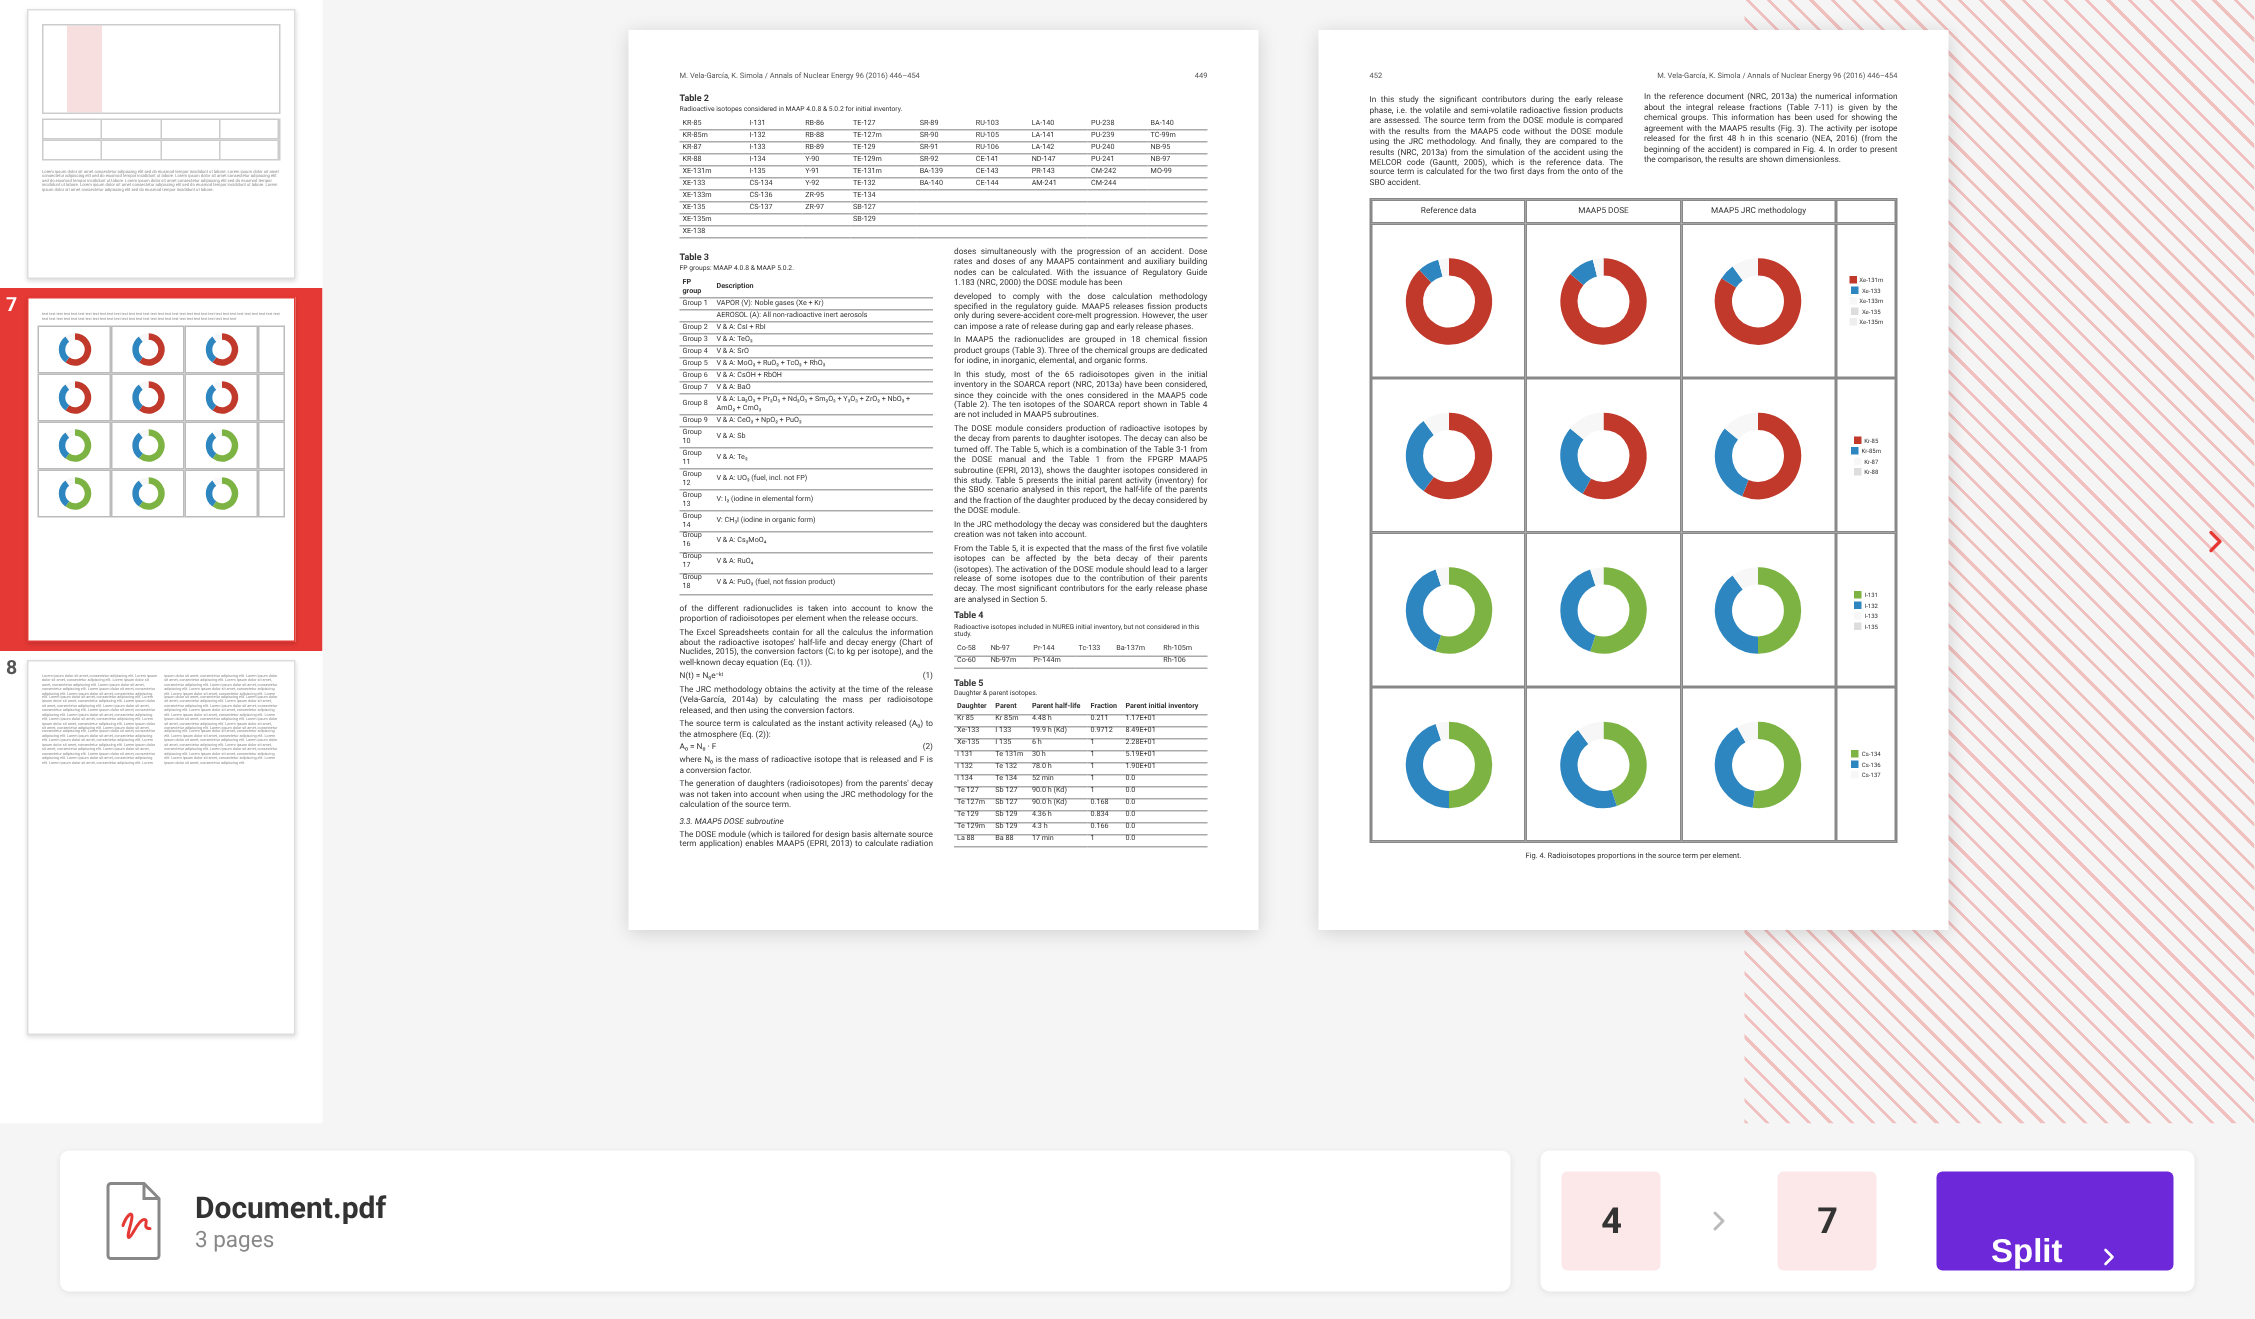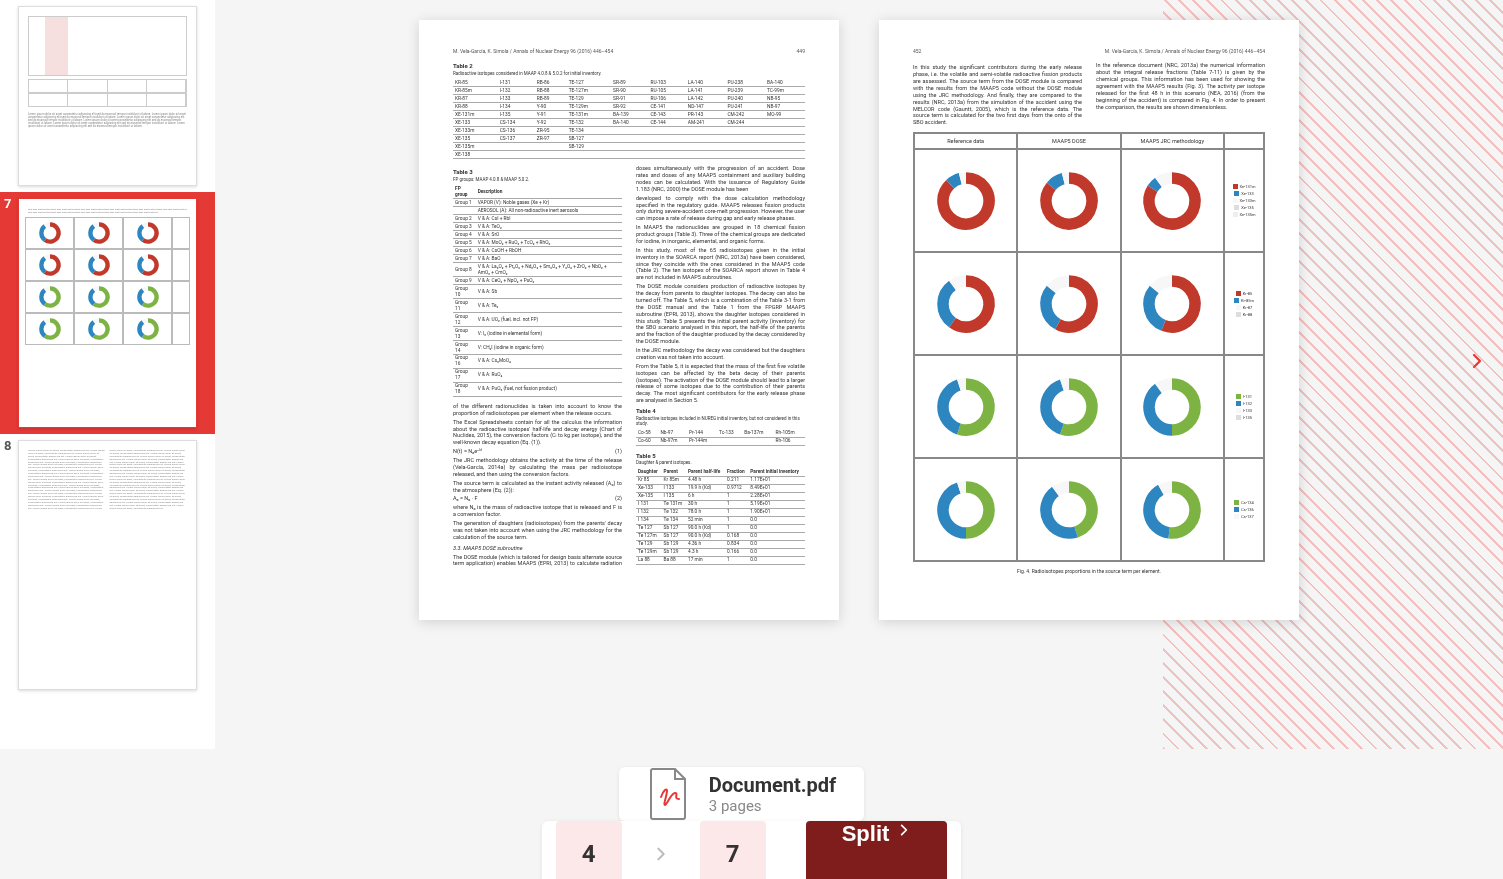--- a/index.html
+++ b/index.html
@@ -38,31 +38,31 @@
 .donut-hdr { font-size:5.5px; font-weight:400; padding:2px; height:16px !important; }
 .legend-cell { display:flex; flex-direction:column; justify-content:center; gap:2px; padding:3px; font-size:4px; }
 .legend-item { display:flex; align-items:center; gap:2px; }
 .legend-sw { width:5px; height:5px; }
 
 .nav-btn { position:absolute; top:45%; width:32px; height:48px; display:flex; align-items:center; justify-content:center; cursor:pointer; z-index:3; }
 .nav-btn svg { width:18px; height:28px; }
 .nav-btn.right { right: 10px; }
 
 
-.bottombar { height: 130px; padding: 18px 40px; display:flex; align-items:center; justify-content:space-between;flex-direction:column; }
+.bottombar { height: 130px; padding: 18px 40px; display:flex; align-items:center; justify-content:space-between; }
 .bb-card { background:#fff; border-radius:6px; box-shadow: 0 1px 4px rgba(0,0,0,0.08); height:94px; }
 .docinfo { display:flex; align-items:center; gap:18px; padding: 0 28px; flex:1; margin-right:20px; }
 .pdf-icon { width:44px; height:54px; position:relative; }
 .docmeta .title { font-size:20px; font-weight:700; color:#333; }
 .docmeta .sub { font-size:15px; color:#888; }
 
 .controls { display:flex; align-items:center; gap:14px; padding: 0 4px; }
 .range-box { width:66px; height:66px; border-radius:4px; background:#fce8e8; display:flex; align-items:center; justify-content:center; font-size:24px; font-weight:700; color:#333; }
 .range-sep { width:50px; height:66px; display:flex; align-items:center; justify-content:center; }
-.split-btn { height:66px; padding:0 36px; background:#7f1d1d; color:#fff; border:none; border-radius:4px; font-size:22px; font-weight:600; display:flex; align-items:flex-start; gap:8px; cursor:pointer; margin-left:26px; }
+.split-btn { height:66px; padding:0 36px; background:#6d28d9; color:#fff; border:none; border-radius:4px; font-size:22px; font-weight:600; display:flex; align-items:flex-end; gap:24px; cursor:pointer; margin-left:26px; }
 
 
 .mini-grid { display:grid; grid-template-columns:repeat(3,1fr) 18px; grid-auto-rows:32px; }
 .mini-cell { border:0.5px solid #bbb; display:flex; align-items:center; justify-content:center; }
 
 
 .mini-chart { height:60px; border:0.5px solid #ccc; background: linear-gradient(to right, transparent 0 10%, rgba(200,40,40,0.15) 10% 25%, transparent 25% 100%); position:relative; margin:3px; }
 .mini-rows { margin:3px; }
 .mini-row { height:14px; border:0.5px solid #ccc; display:flex; }
 .mini-row span { flex:1; border-right:0.5px solid #ccc; }

